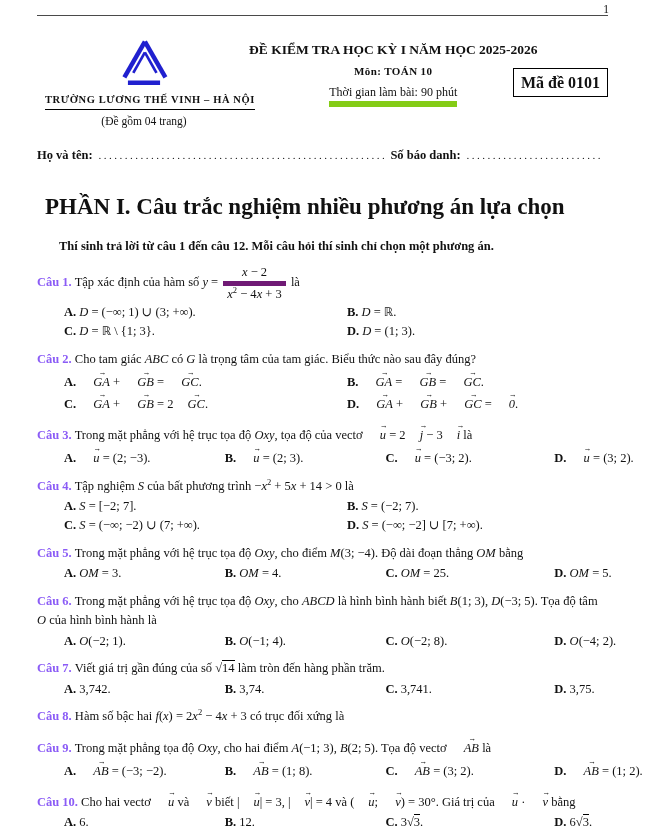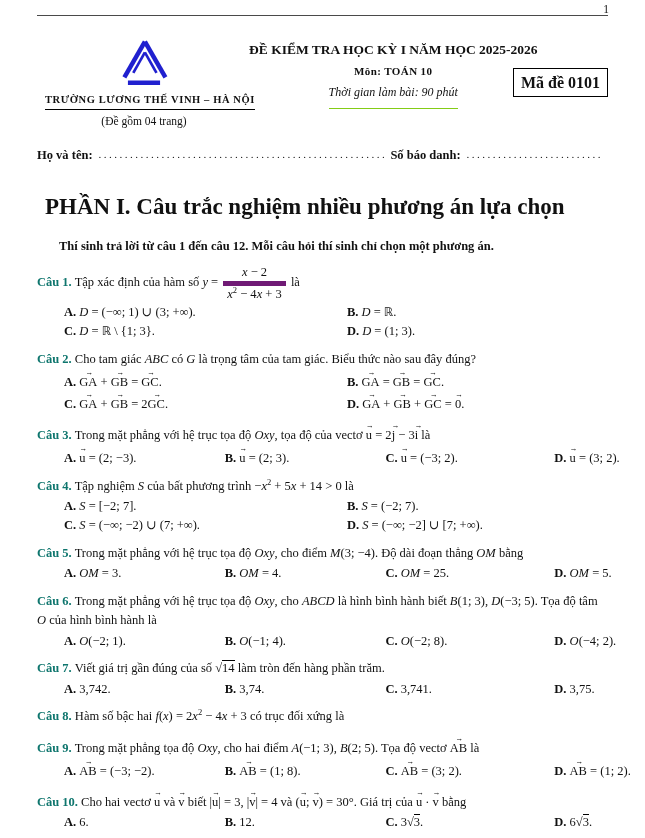--- a/index.html
+++ b/index.html
@@ -16,50 +16,50 @@
   
   .header{display:flex;position:relative;margin-top:14px;}
   .h-left{width:198px;flex-shrink:0;text-align:center;margin-left:8px;}
   .logo{display:block;margin:0 auto 2px auto;}
   .school{display:inline-block;font-weight:bold;font-size:10.5px;letter-spacing:.6px;
     border-bottom:1.4px solid #000;padding-bottom:2px;white-space:nowrap;}
   .pages-note{font-size:11.5px;margin-top:3px;}
   .h-center{flex:1;text-align:center;padding:2px 88px 0 6px;}
   .exam-title{font-weight:bold;font-size:13.5px;white-space:nowrap;}
   .subject{font-weight:bold;font-size:11px;margin-top:4px;letter-spacing:.4px;}
-  .duration{display:inline-block;font-style:italic;font-size:12px;margin-top:4px;
-    border-bottom:1px solid #84cc16;padding-bottom:7px;}
+  .duration{display:inline-block;font-size:12px;margin-top:4px;
+    border-bottom:6px solid #84cc16;padding-bottom:0;}
   .code-box{position:absolute;right:0;top:30px;border:1px solid #000;
     padding:2px 7px;font-weight:bold;font-size:16px;white-space:nowrap;}
 
   
-  .name-row{display:flex;align-items:center;margin-top:16px;font-weight:bold;}
+  .name-row{display:flex;align-items:flex-end;margin-top:16px;font-weight:bold;}
   .name-row .lbl{white-space:nowrap;}
   .dots{overflow:hidden;white-space:nowrap;letter-spacing:2.5px;font-weight:normal;
     font-size:11px;margin:0 6px;}
   .dots.name{flex:1.9;}
   .dots.sbd{flex:0.9;}
 
   
   .part-title{font-weight:bold;font-size:23px;margin:26px 0 0 8px;}
   .instruction{font-weight:bold;margin:14px 0 0 0;text-indent:22px;}
 
   
   .question{margin-top:9px;}
   .q-text{margin:0;line-height:1.55;}
-  .q-label{color:#0f766e;font-weight:bold;}
+  .q-label{color:#8b5cf6;font-weight:bold;}
   .opts{display:grid;padding-left:27px;line-height:1.5;margin-top:1px;}
   .opts.cols-2{grid-template-columns:52% 48%;}
   .opts.cols-4{grid-template-columns:25.5% 25.5% 27% 22%;gap:22px;}
   .opt b{font-weight:bold;}
   i{font-style:italic;}
   sup{font-size:.68em;line-height:0;}
 
   
-  .vec{display:inline-block;position:relative;margin-top:3px;}
+  .vec{display:inline-block;position:relative;font-style:italic;margin-top:3px;margin-left:14px;}
   .vec::before{content:"\2192";position:absolute;left:0;right:-2px;top:-0.78em;
     font-size:.62em;text-align:center;font-style:normal;}
   .frac{display:inline-block;vertical-align:middle;text-align:center;line-height:1.15;
     margin:1px 2px;}
   .frac .num{display:block;border-bottom:5px solid #701a75;padding:0 4px 1px 4px;}
   .frac .den{display:block;padding:1px 4px 0 4px;}
   .ovl{border-top:1px solid #000;}
   .bb{font-family:"DejaVu Sans",sans-serif;font-size:.95em;}
 </style>
 </head>

